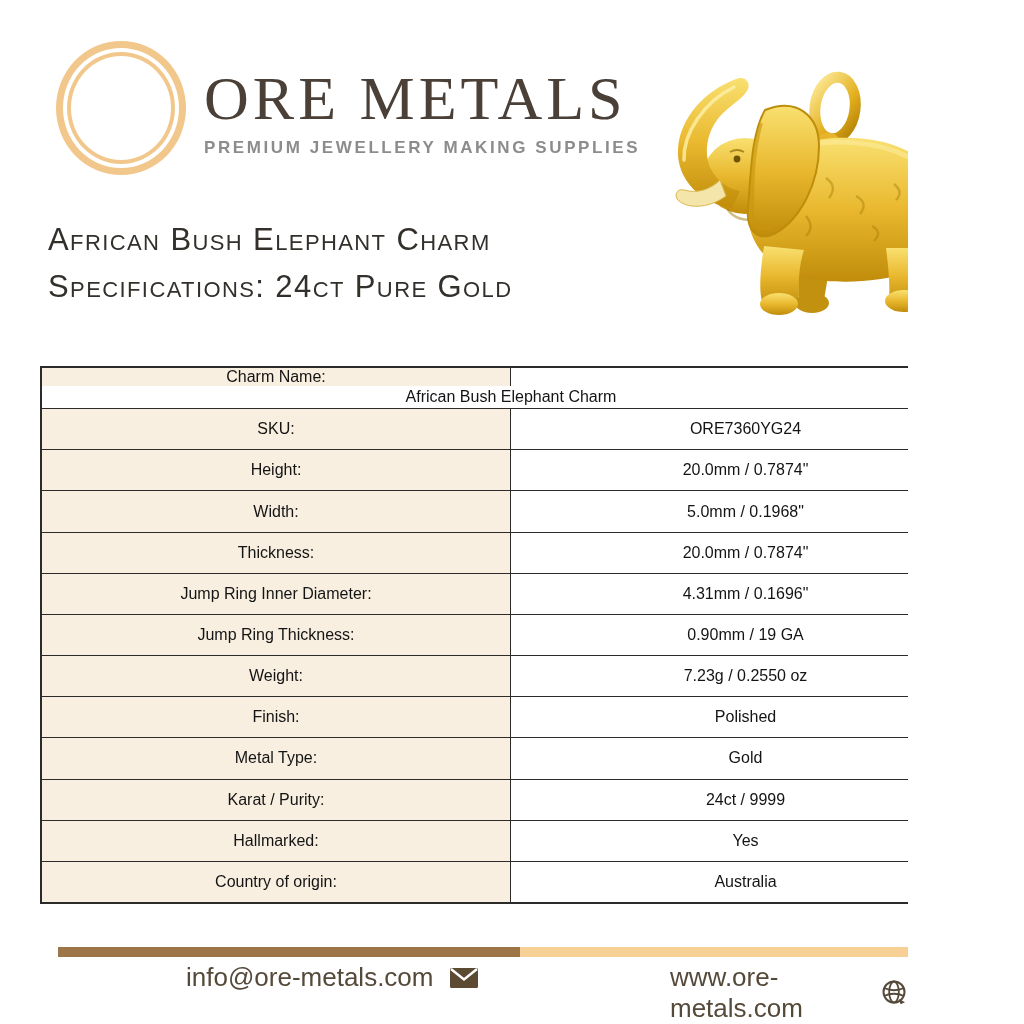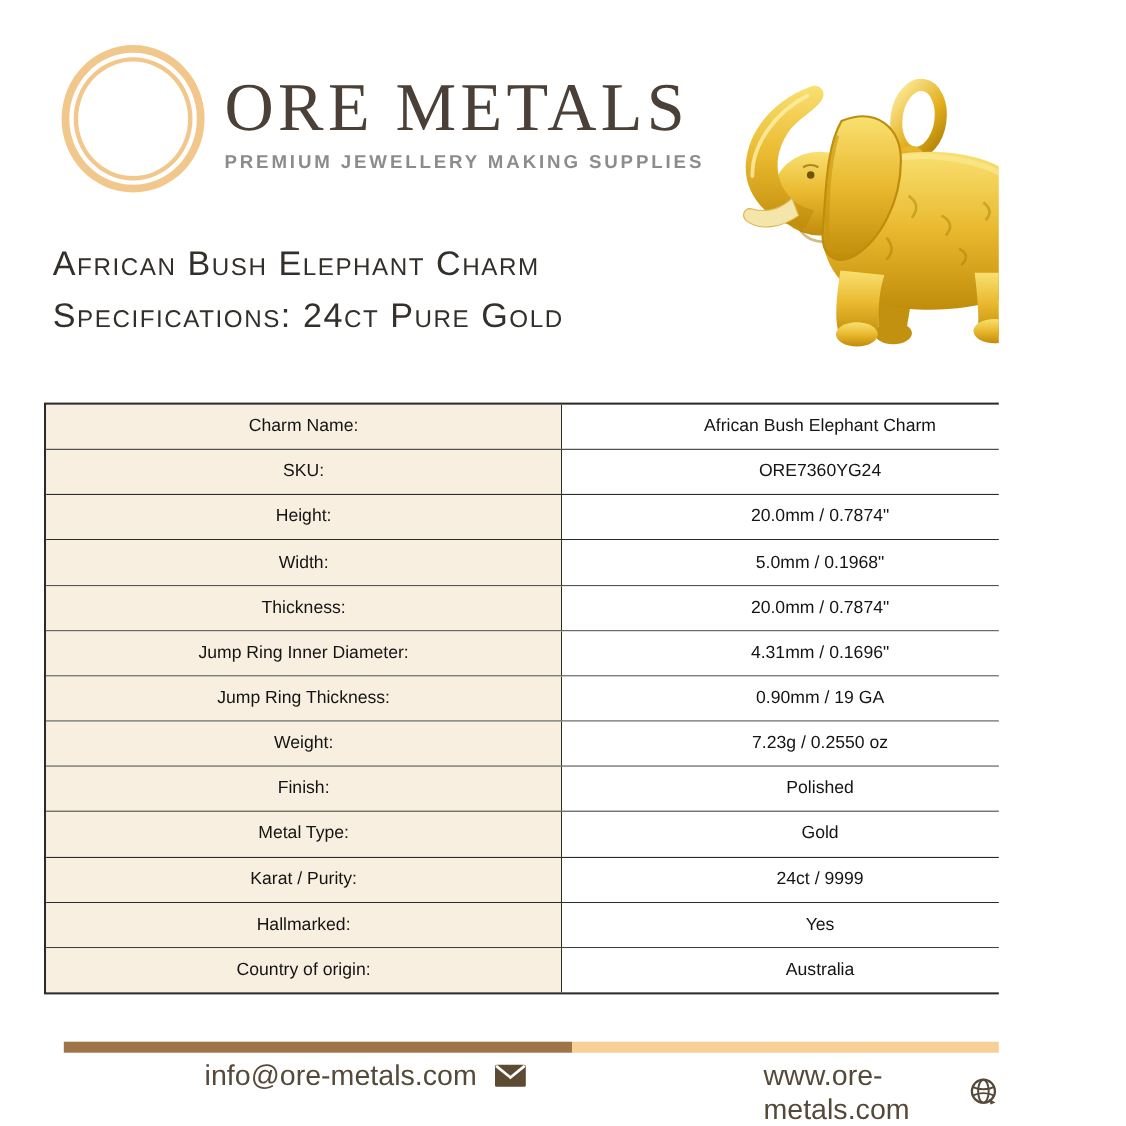--- a/index.html
+++ b/index.html
@@ -36,42 +36,42 @@
     letter-spacing:1.4px; color:#33302c;
   }
 
   
   .spec-table {
     position:absolute; left:40px; top:366px; width:942px; height:538px;
     box-sizing:border-box; border:2px solid #2c2b29;
     display:flex; flex-direction:column;
   }
   .spec-row { flex:1; display:flex; border-top:1.5px solid #2c2b29; min-height:0; }
-  .spec-row:first-child { border-top:none; }
+  .spec-row:first-child { border-top:none;flex-direction:column; }
   .spec-label {
     width:468px; background:#f8efe0; border-right:1.5px solid #2c2b29;
     display:flex; align-items:center; justify-content:center;
     font-size:16px; color:#141414;
   }
   .spec-value {
     flex:1; background:#ffffff;
     display:flex; align-items:center; justify-content:center;
     font-size:16px; color:#141414;
   }
 
   
   .footer-bar { position:absolute; left:58px; top:947px; width:918px; height:10px; display:flex; }
   .bar-left  { width:462px; background:#9e7549; }
   .bar-right { flex:1; background:#f6d095; }
   .contact {
     position:absolute; top:962px; display:flex; align-items:center; gap:16px;
     font-size:26px; color:#55493a;margin-left:48px;
   }
   .contact-email { left:138px; }
-  .contact-web   { left:646px; }
+  .contact-web   { left:622px; }
   .contact svg { display:block; }
 </style>
 </head>
 <body>
 
 <div class="page">
 
   <div class="logo-ring-outer">
     <div class="logo-ring-inner"></div>
   </div>

